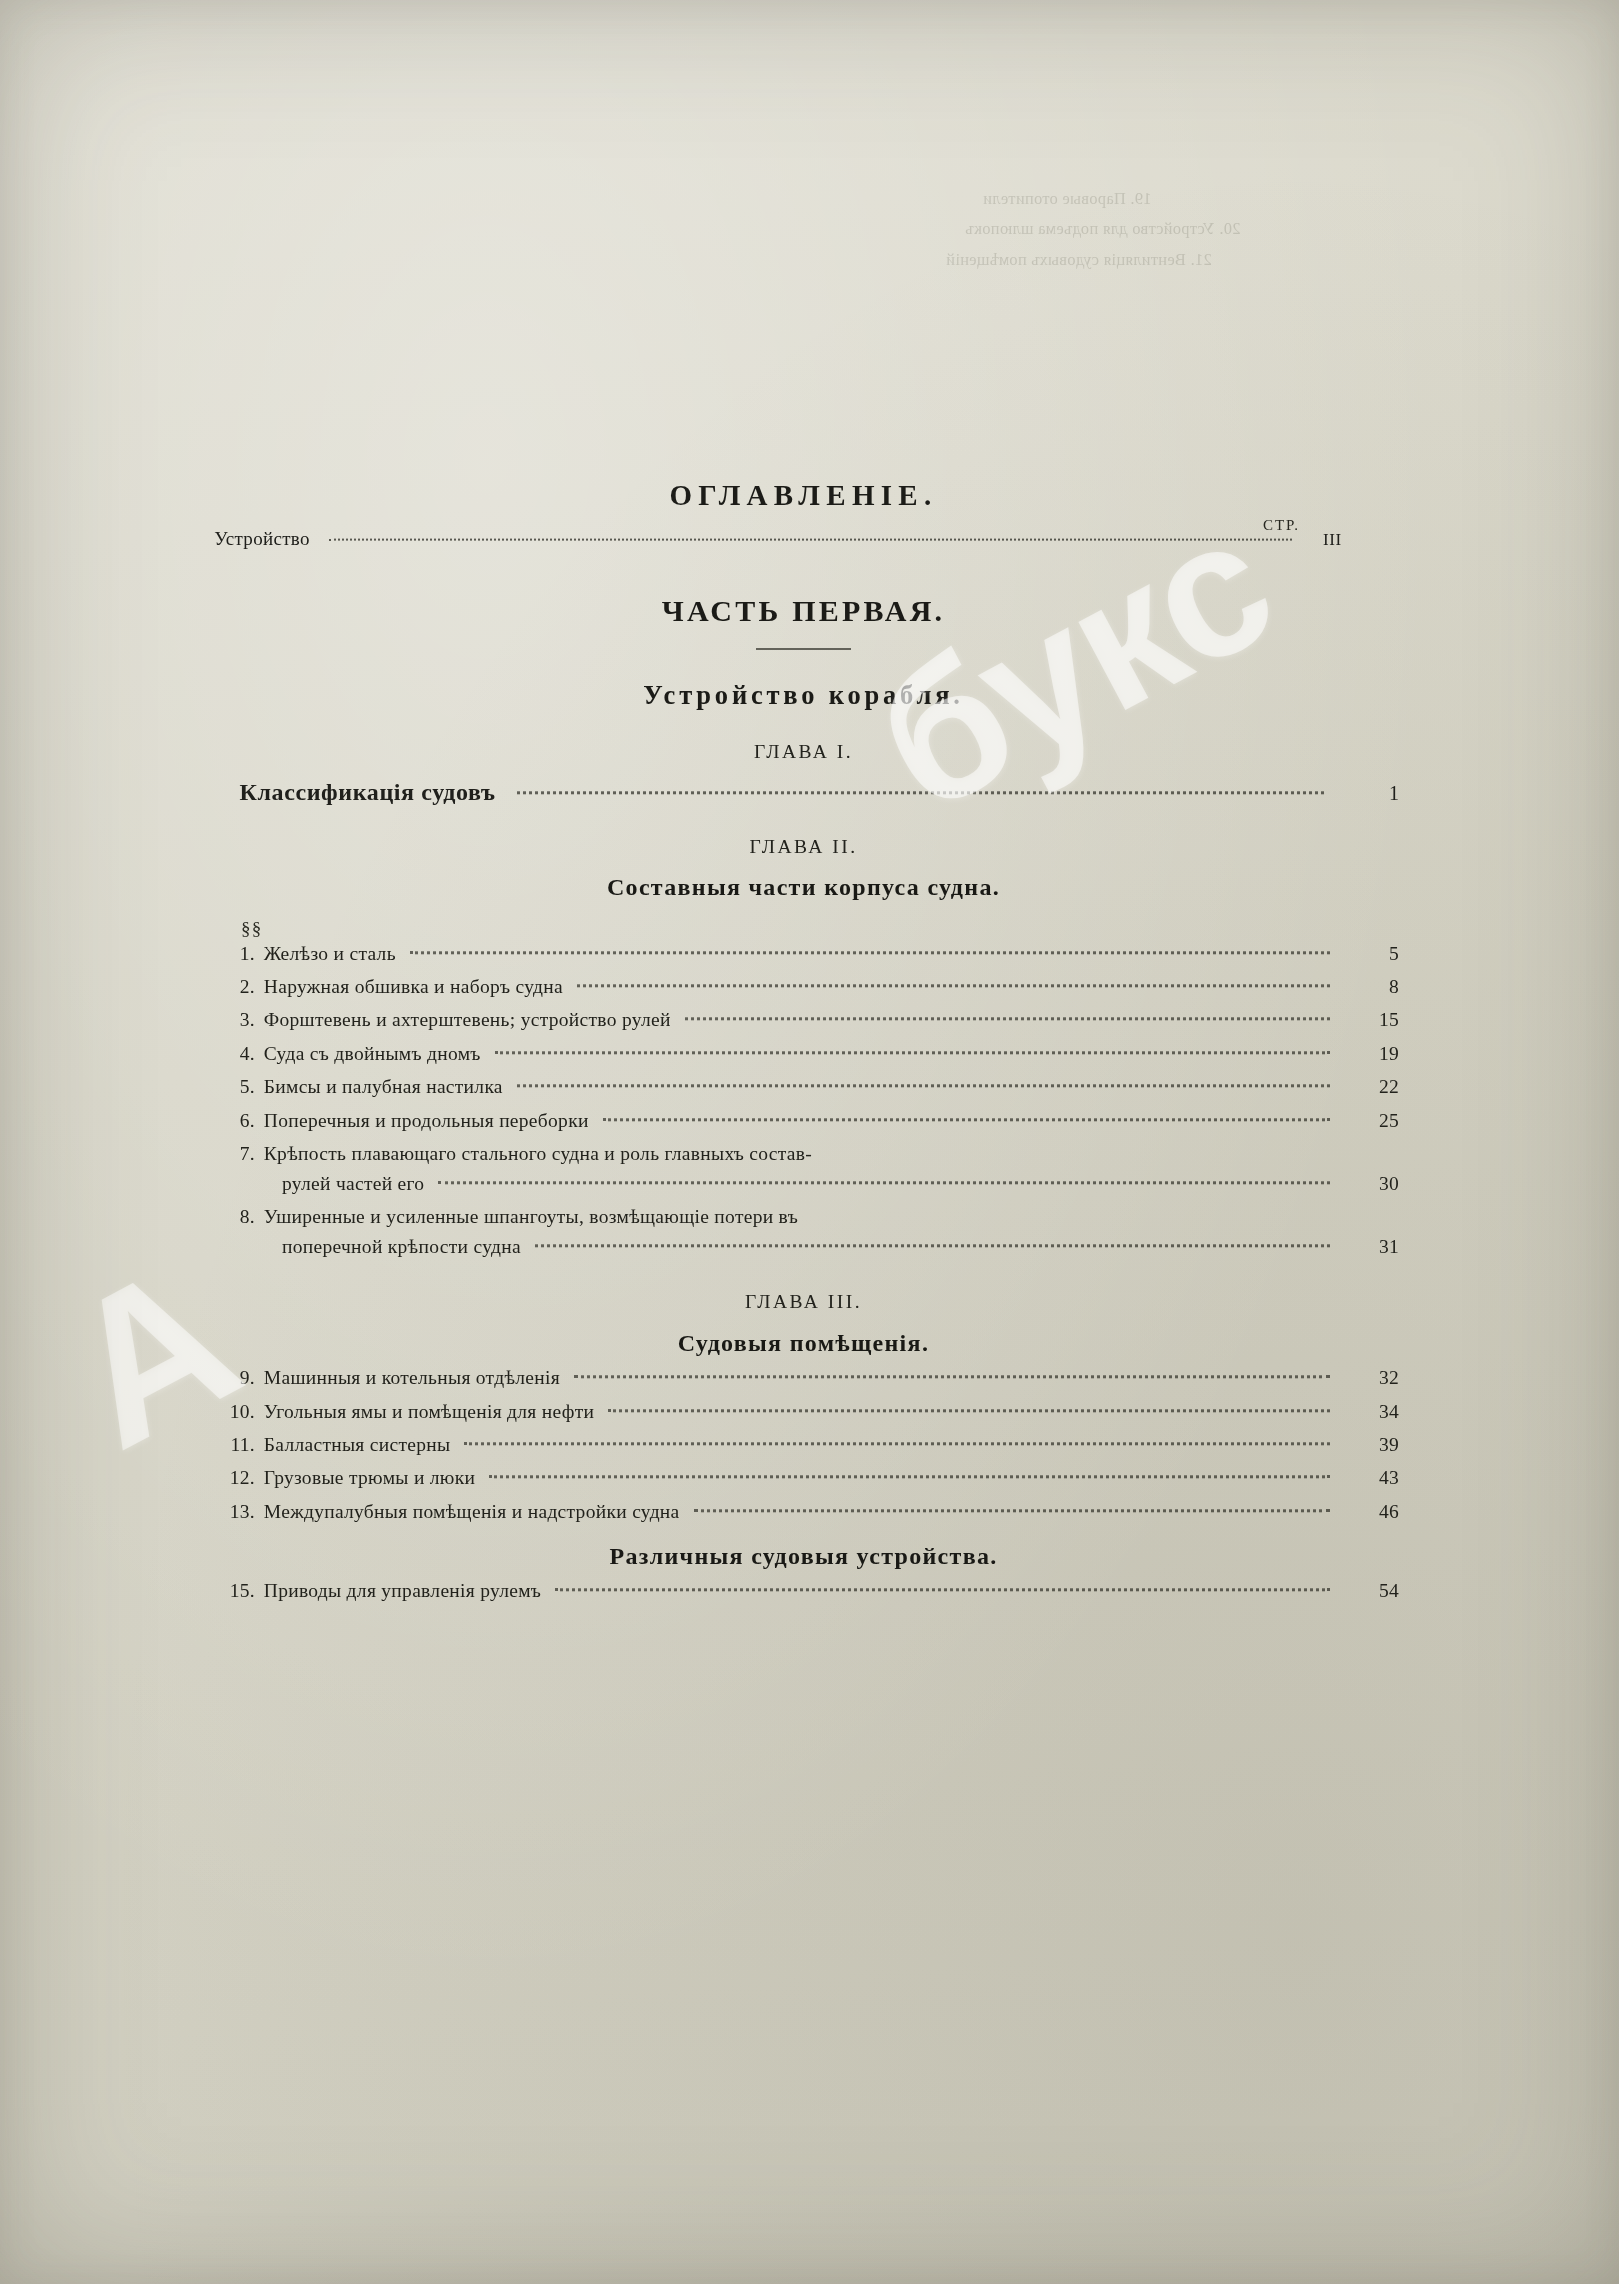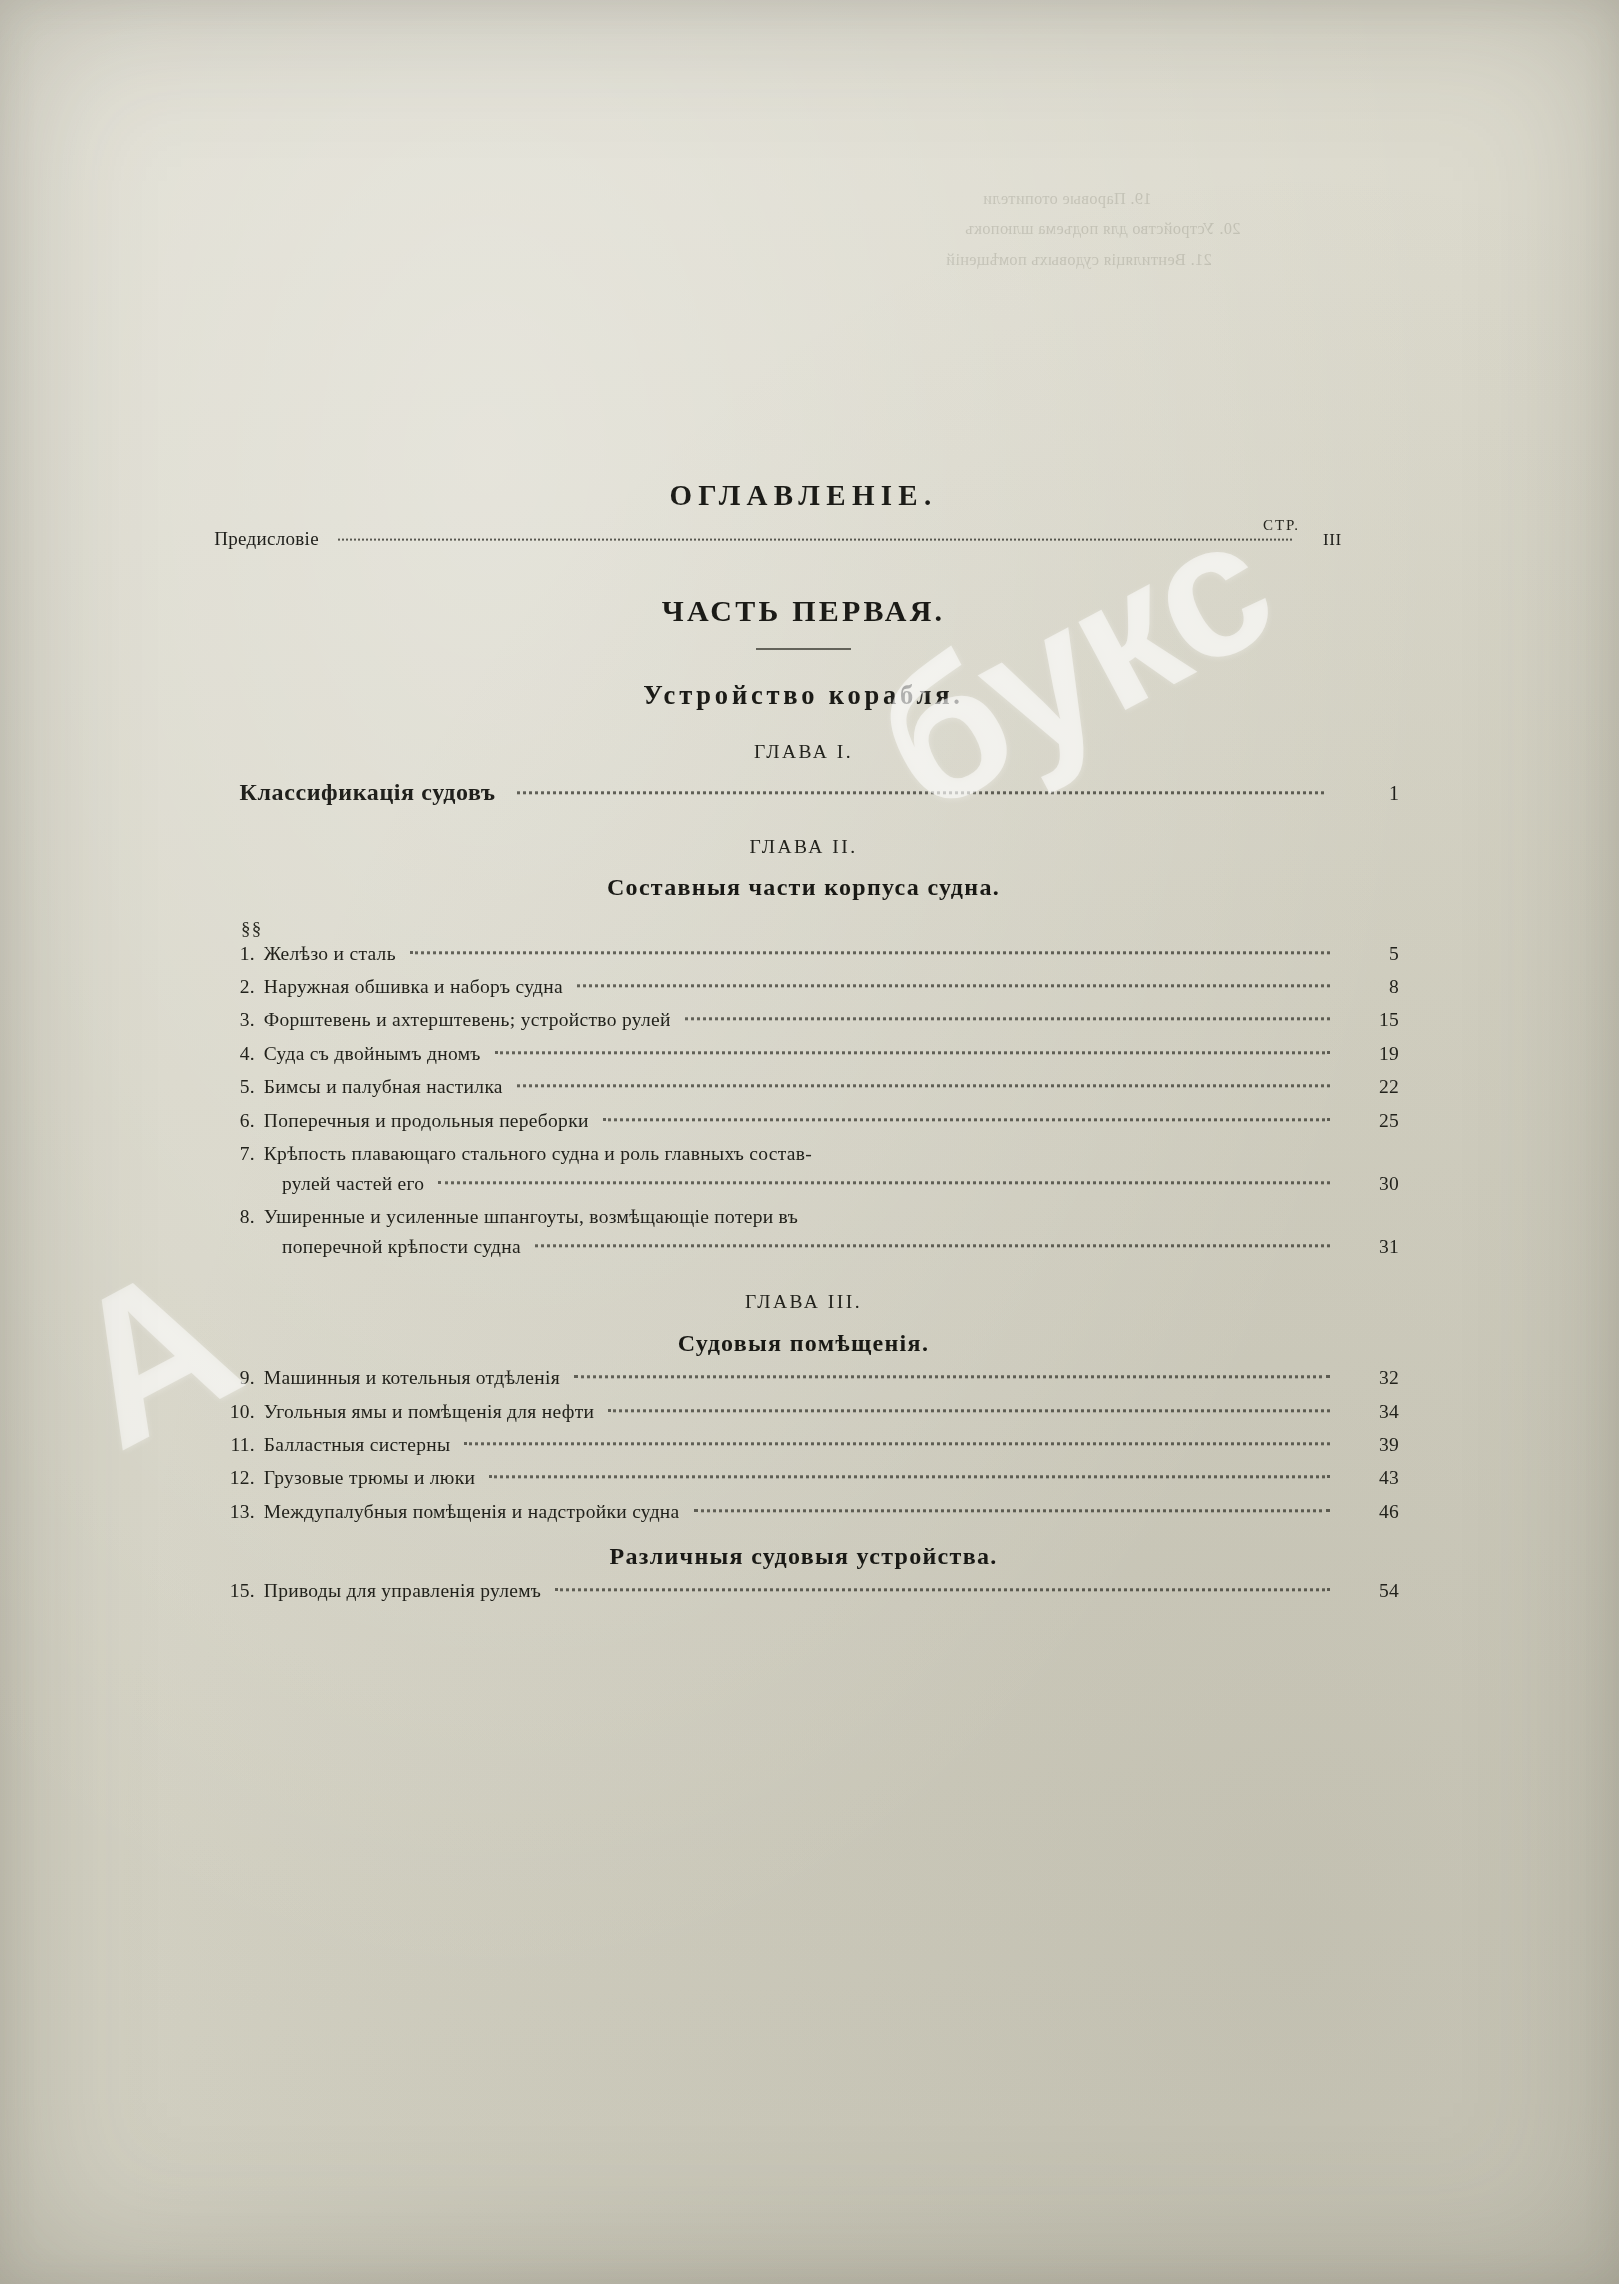--- a/index.html
+++ b/index.html
@@ -252,21 +252,21 @@
   <div class="bleed" style="left:965px; top:219px; font-size:16.4px;">20. Устройство для подъема шлюпокъ</div>
   <div class="bleed" style="left:946px; top:250px; font-size:16.4px;">21. Вентиляція судовыхъ помѣщеній</div>
 
   <div class="content">
 
     <h1 class="doc-title">ОГЛАВЛЕНІЕ.</h1>
 
     <div class="stp">СТР.</div>
 
     <div class="preface-row">
-      <span class="lbl">Предисловіе</span>
+      <span class="lbl">Устройство</span>
       <span class="leader"></span>
       <span class="pg">III</span>
     </div>
 
     <h2 class="part-title">ЧАСТЬ ПЕРВАЯ.</h2>
     <div class="rule"></div>
 
     <h3 class="section-title">Устройство корабля.</h3>
 
     <div class="chapter">ГЛАВА I.</div>

